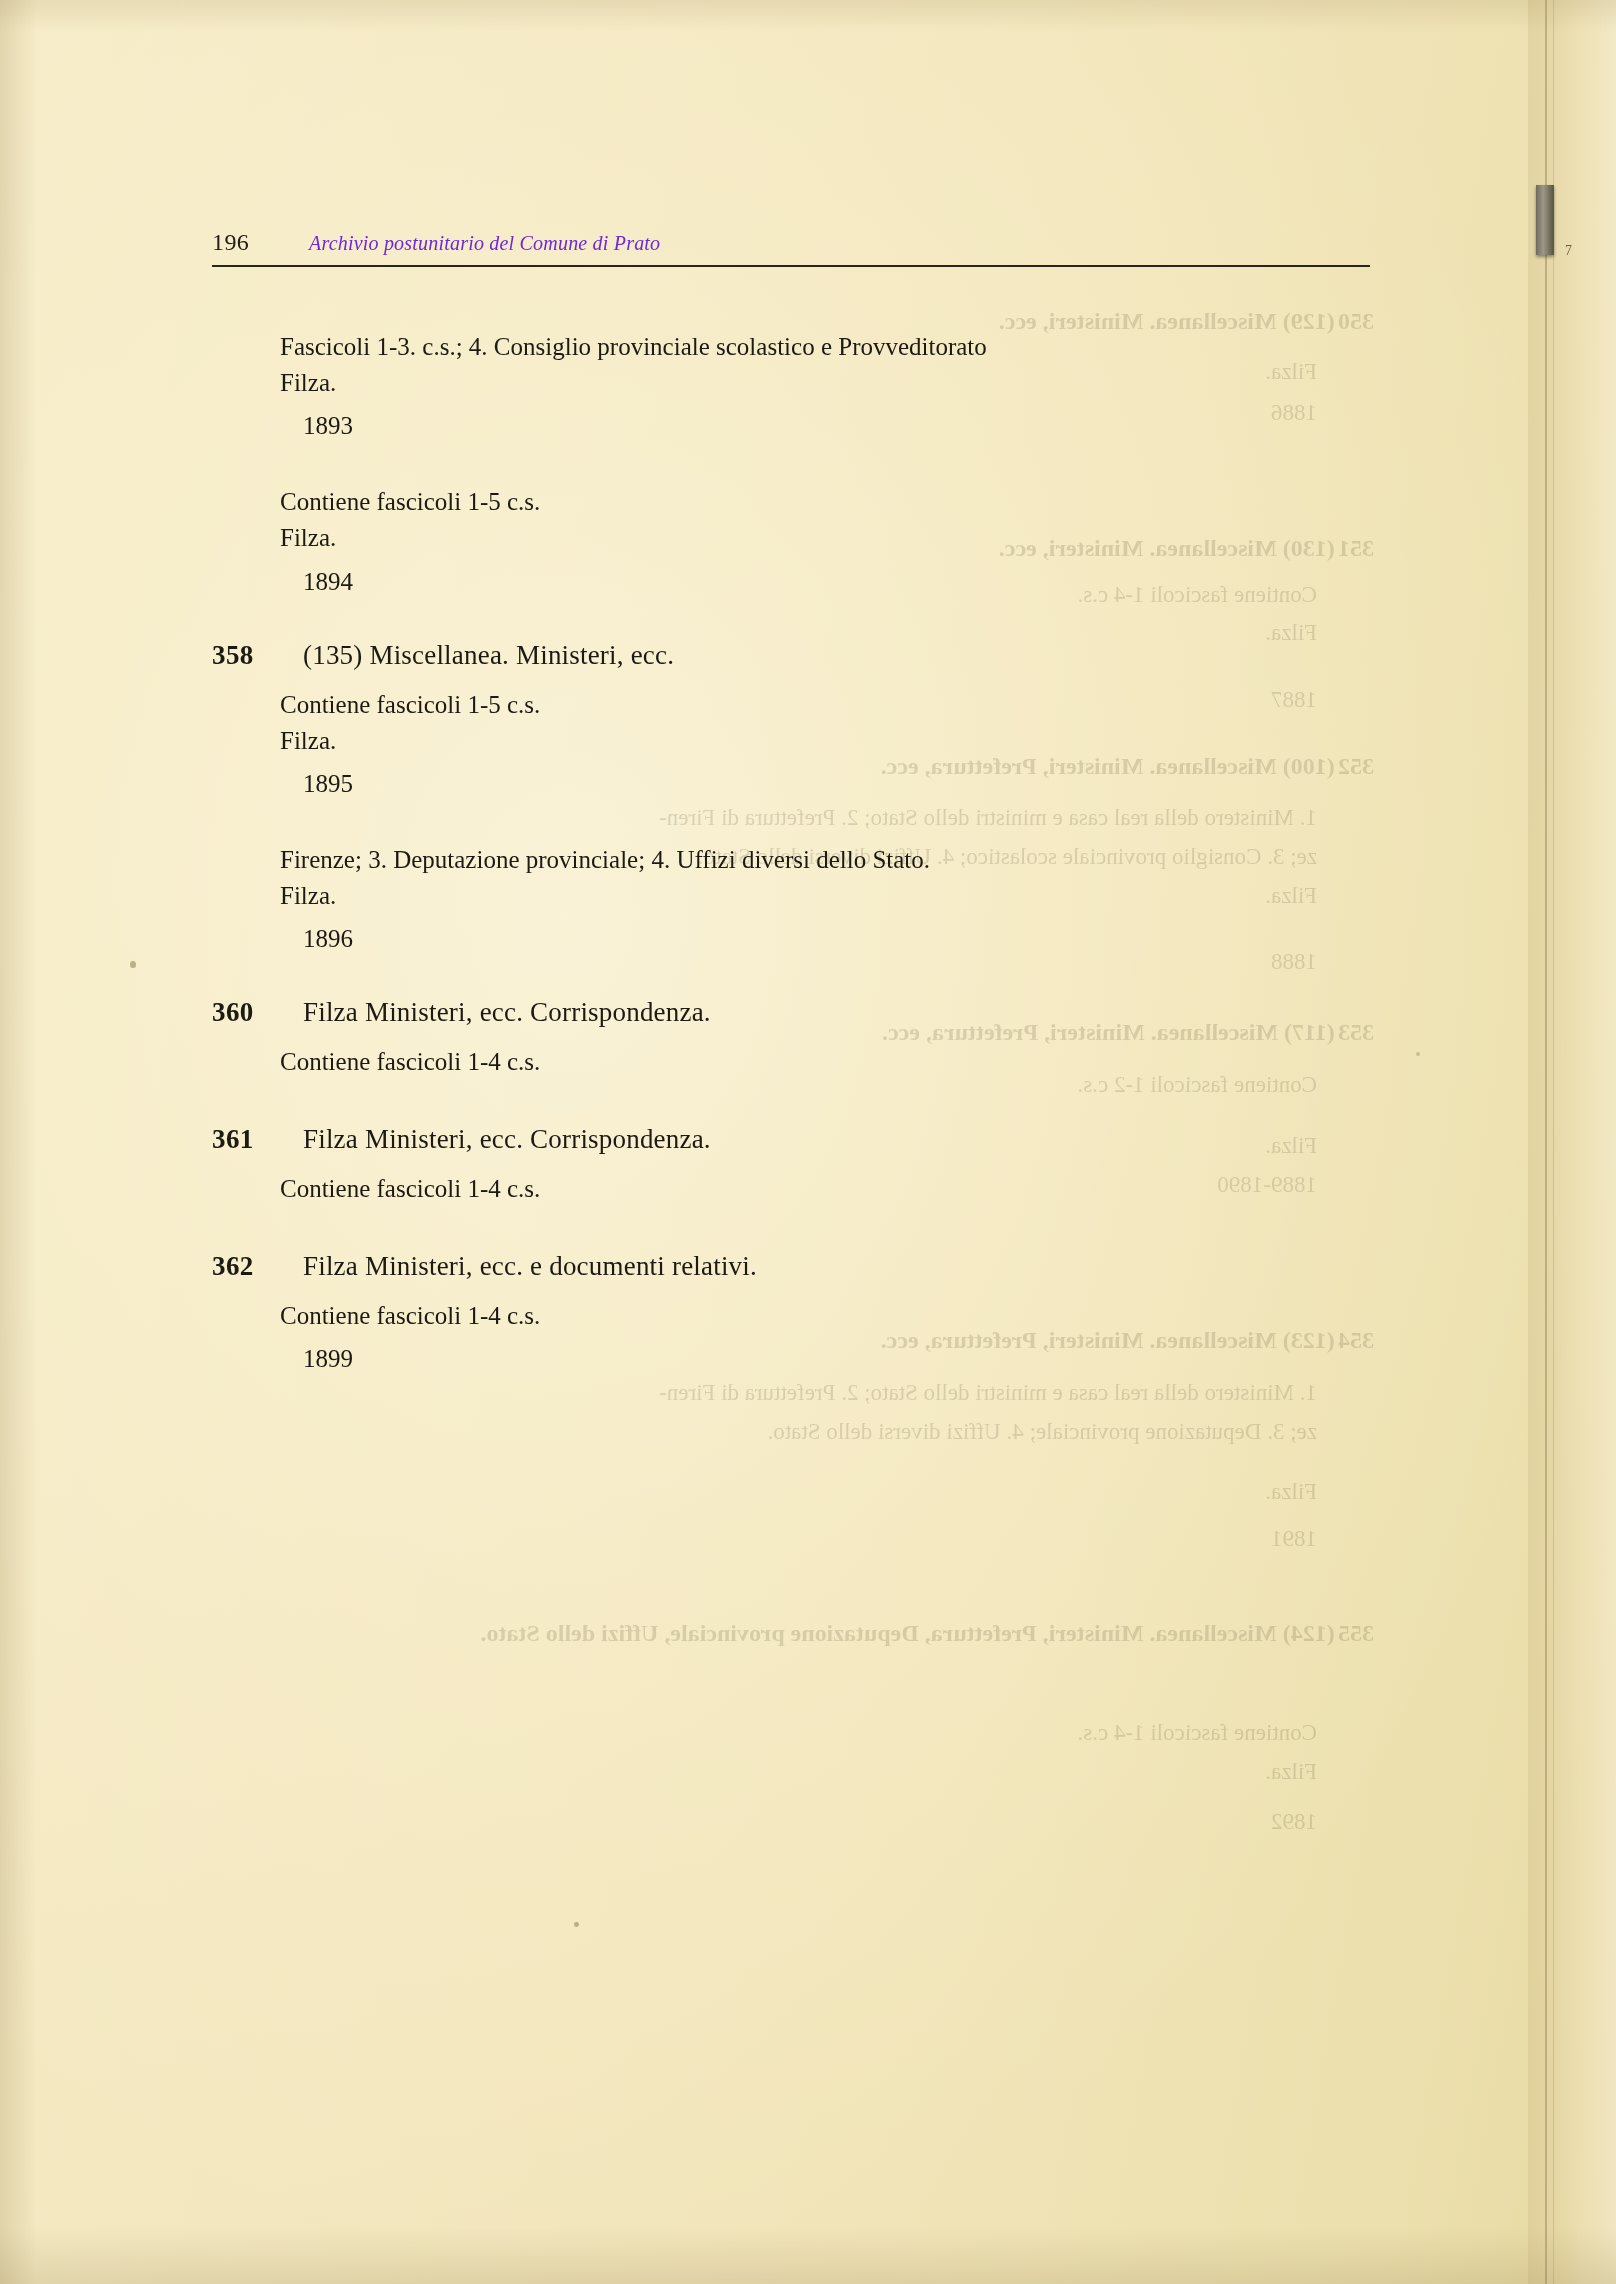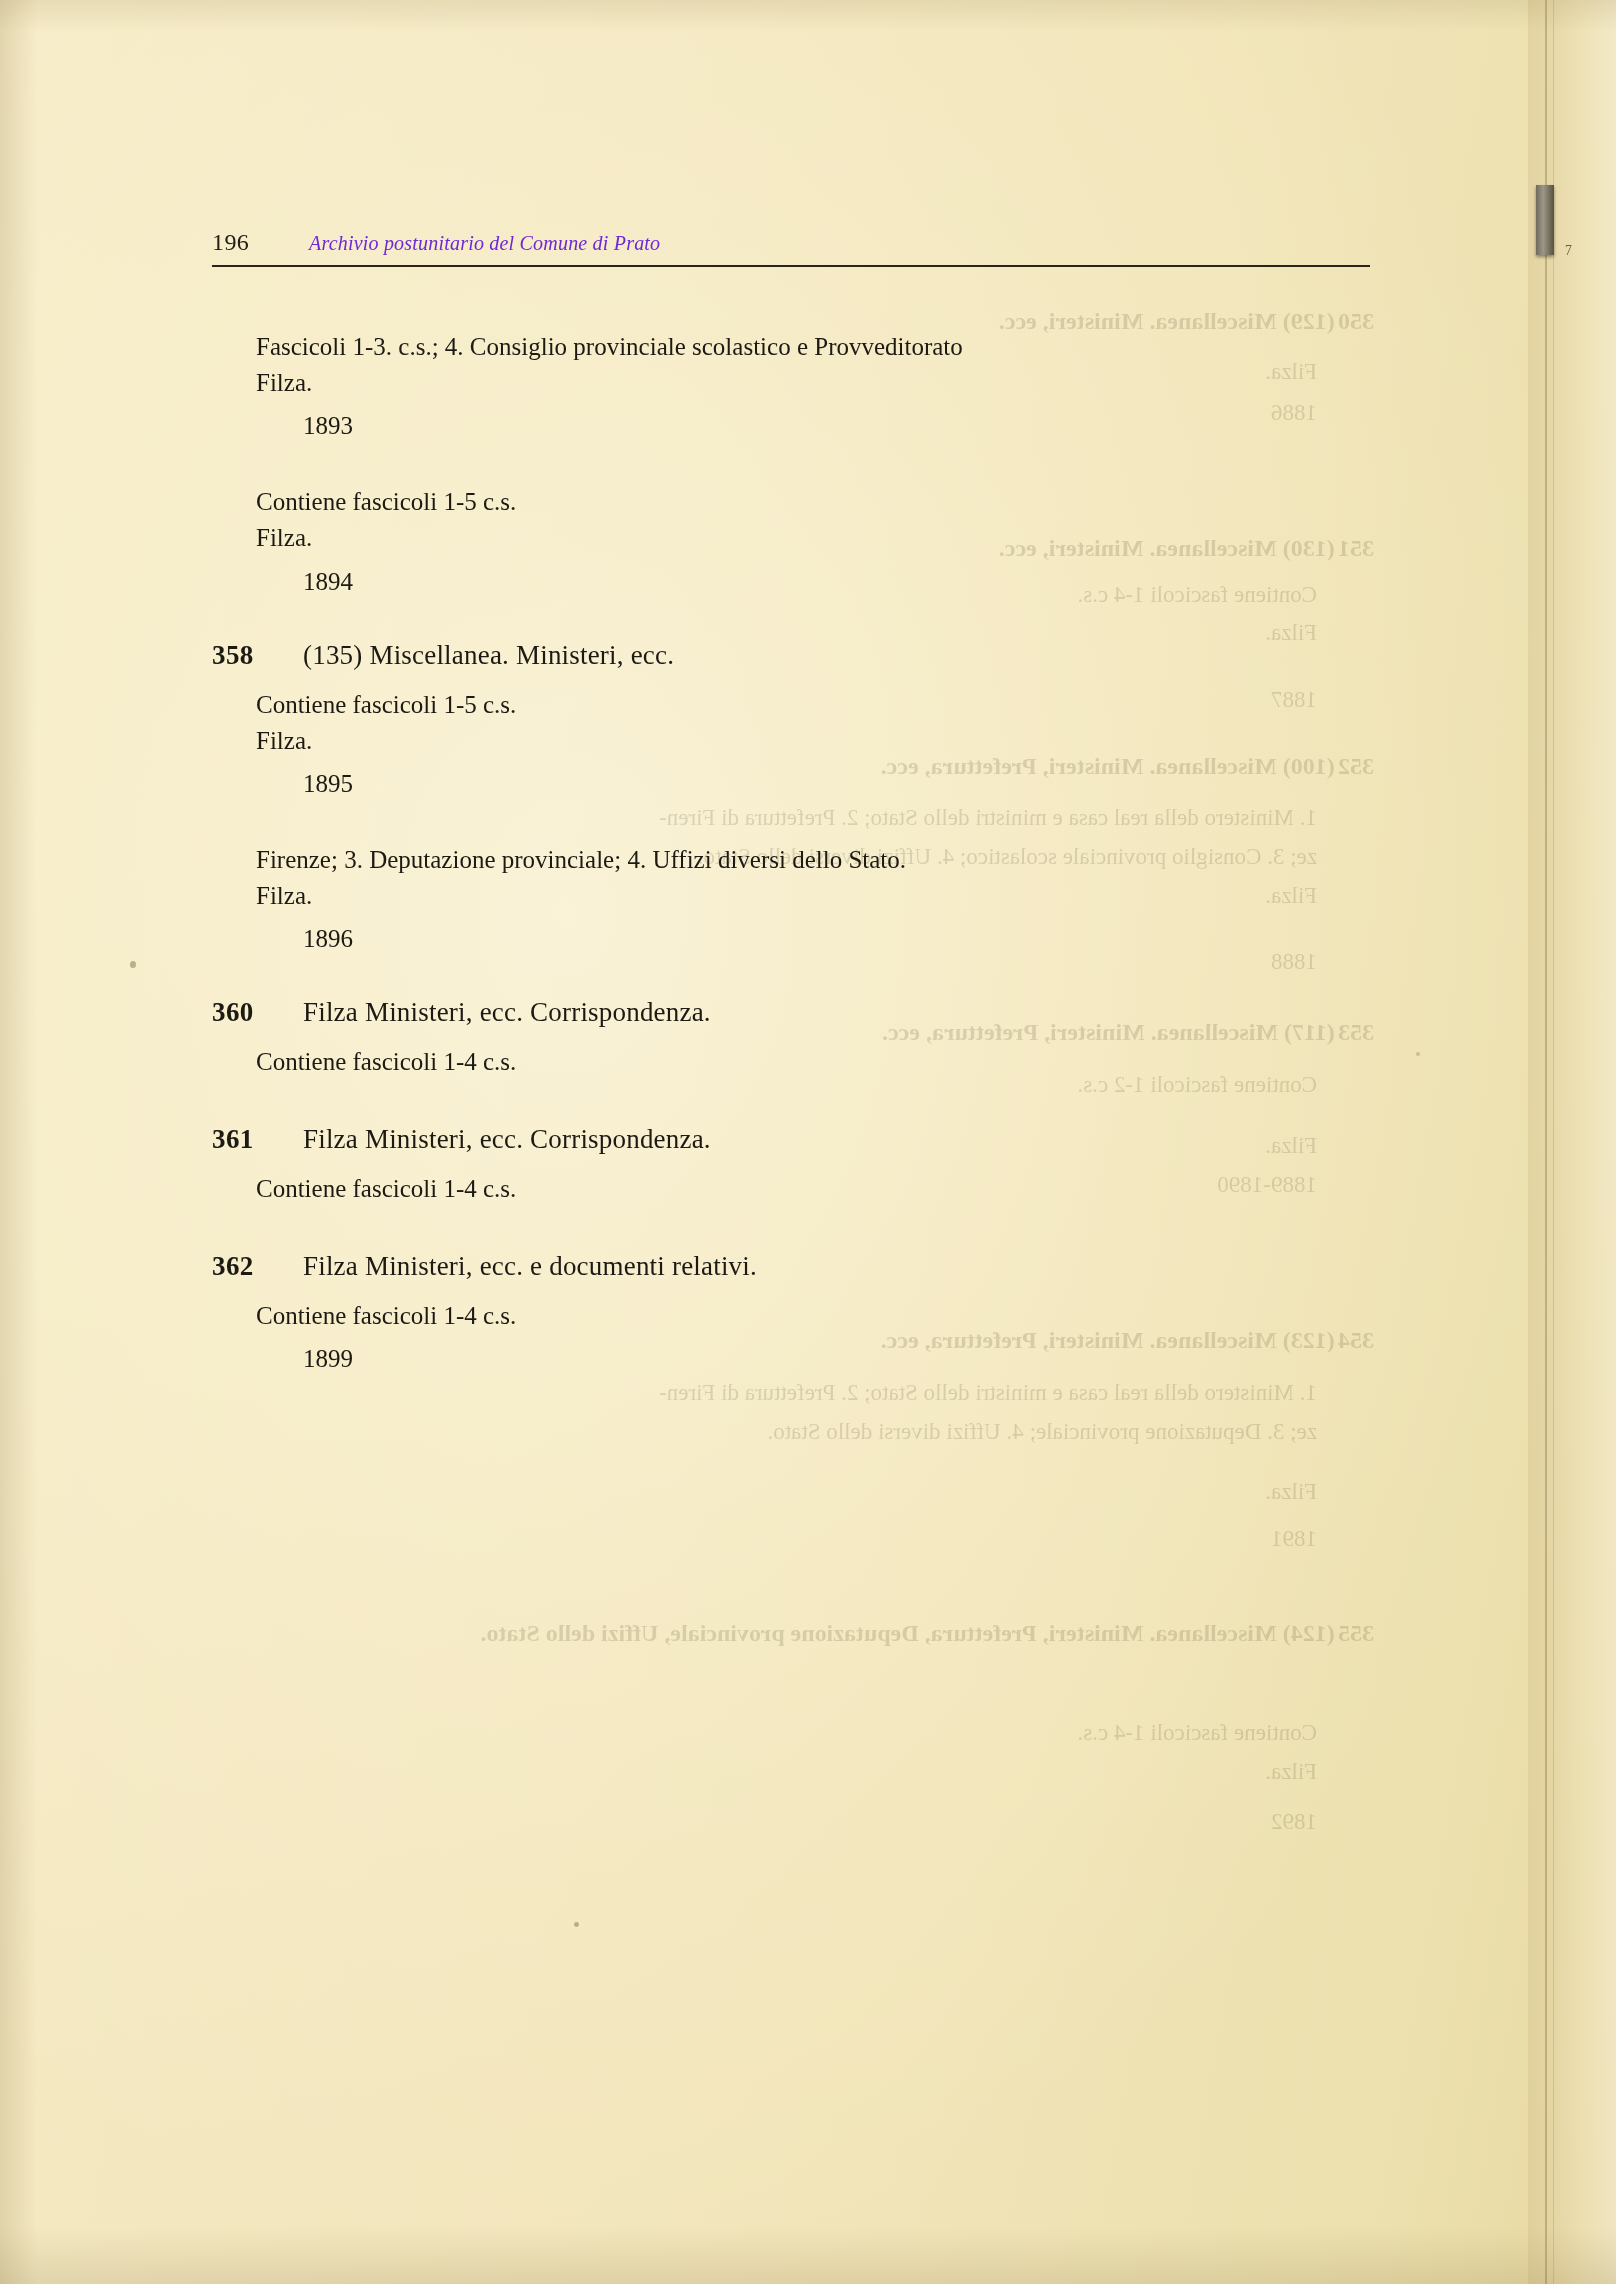--- a/index.html
+++ b/index.html
@@ -159,21 +159,21 @@
     flex: 0 0 91px;
     color: #1d1a14;
     letter-spacing: 0.4px;
   }
   .entry-title {
     font-size: 27px;
     color: #1d1a14;
     letter-spacing: 0.2px;
   }
   .entry-body {
-    margin-left: 44px;
+    margin-left: 68px;
     margin-top: 16px;
     font-size: 25px;
     line-height: 1.44;
     color: #1d1a14;
     text-align: justify;
     width: 1053px;
   }
   .entry-body .line { display: block; }
   .entry-date {
     margin-left: 91px;

